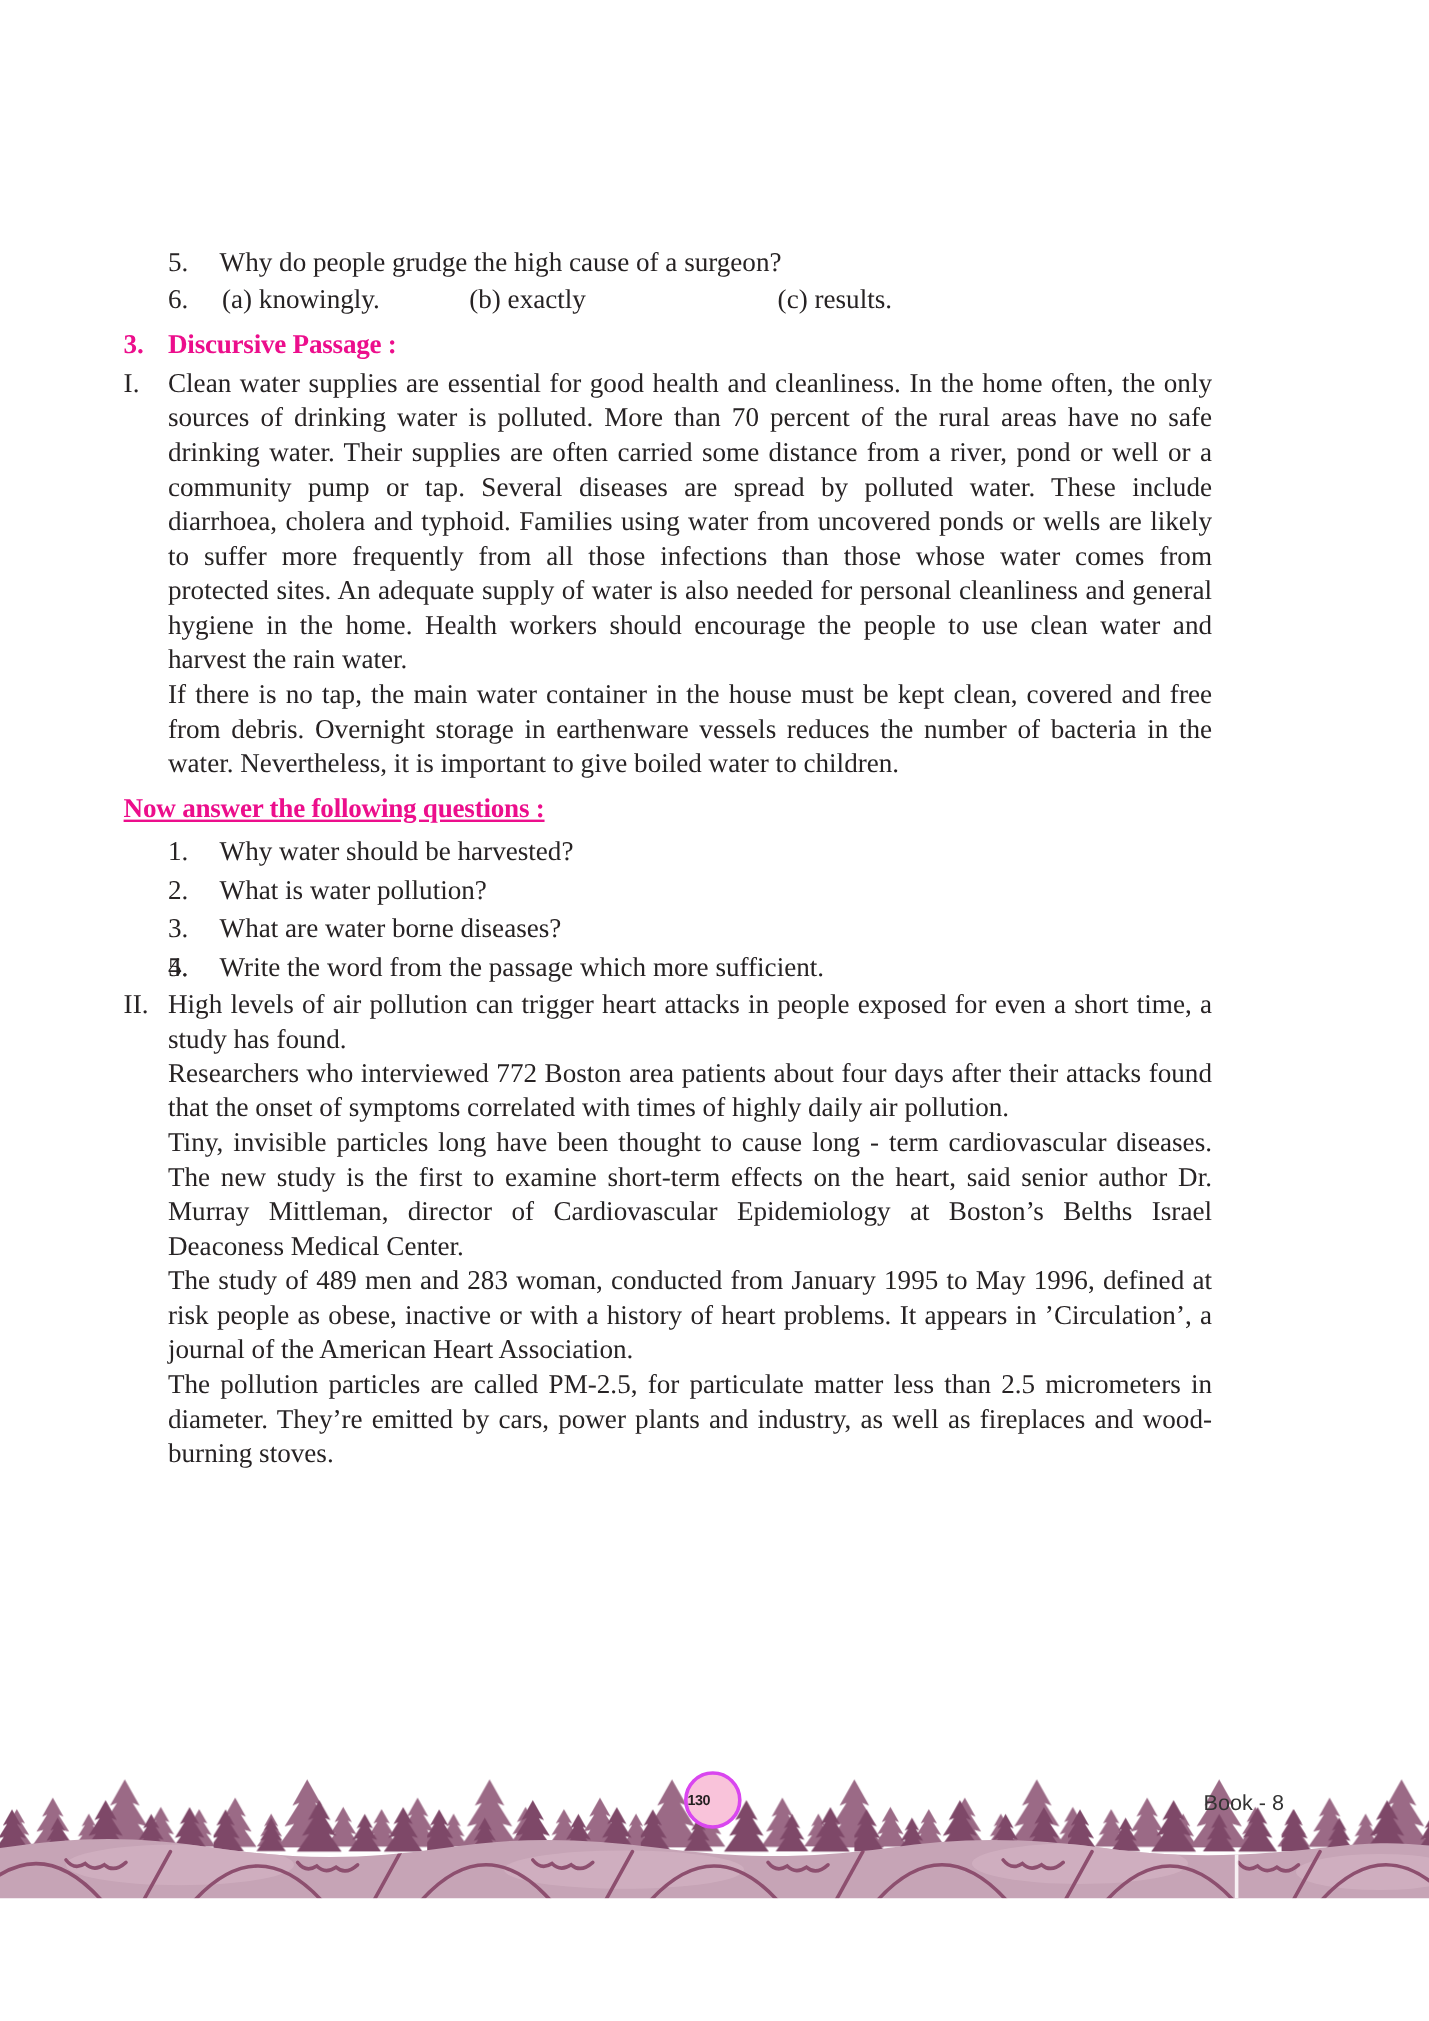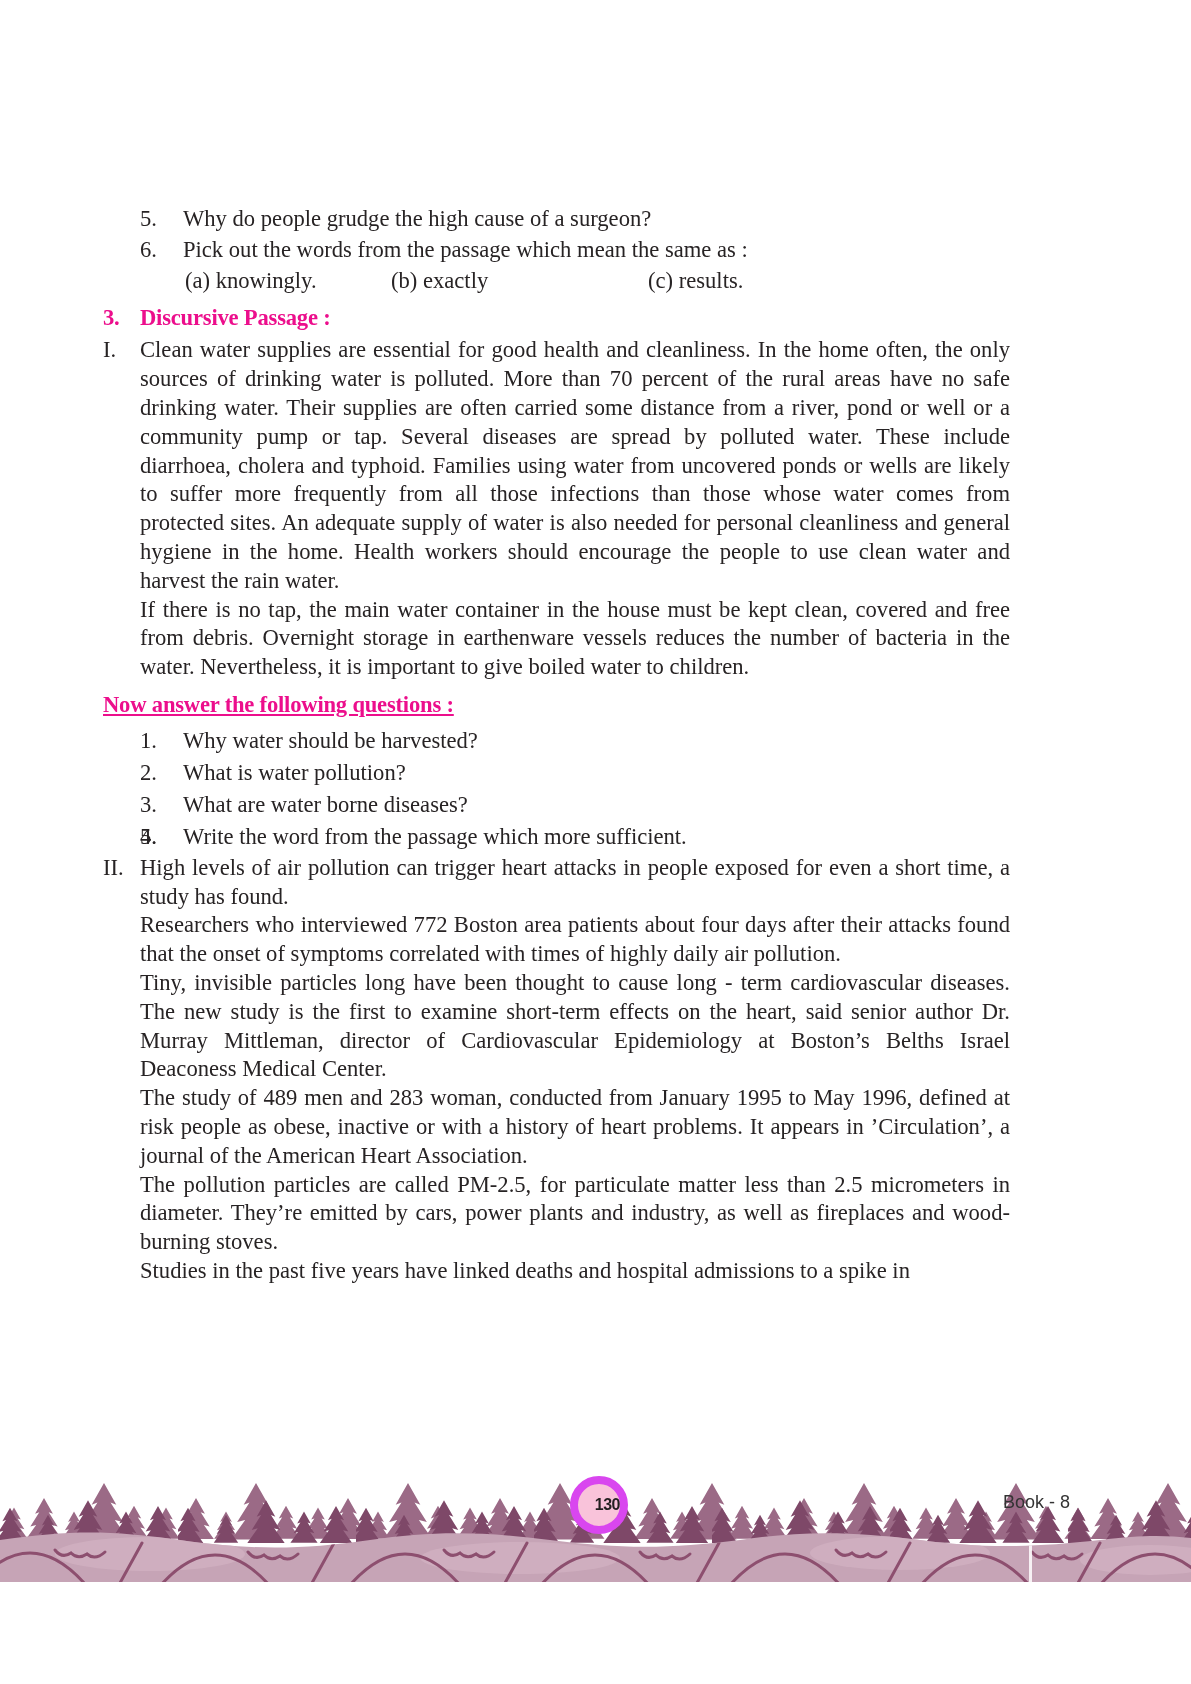--- a/index.html
+++ b/index.html
@@ -78,28 +78,28 @@
     width:1191px;
     height:130px;
   }
   .page-badge{
     position:absolute;
     left:570px;
     top:1476px;
     width:42px;
     height:42px;
     background:#f9c3da;
-    border:8px solid #d946ef;
+    border:3px solid #d946ef;
     border-radius:50%;
     display:flex;
     align-items:center;
-    justify-content:flex-end;
+    justify-content:flex-start;
     font-family:"Liberation Sans", sans-serif;
     font-weight:bold;
-    font-size:16px;
+    font-size:12px;
     color:#231f20;
     letter-spacing:-0.5px;
     z-index:3;
   }
   .book-label{
     position:absolute;
     left:1003px;
     top:1492px;
     font-family:"Liberation Sans", sans-serif;
     font-size:18px;
@@ -113,21 +113,20 @@
 <div class="page">
 
   <div class="content">
 
     <div class="qrow">
       <span class="qnum">5.</span>
       <span>Why do people grudge the high cause of a surgeon?</span>
     </div>
     <div class="qrow">
       <span class="qnum">6.</span>
-      <span>Pick out the words from the passage which mean the same as :</span>
     </div>
     <div class="options-row">
       <span class="opt-a">(a) knowingly.</span>
       <span class="opt-b">(b) exactly</span>
       <span class="opt-c">(c) results.</span>
     </div>
 
     <div class="section-head">
       <span class="section-num">3.</span>
       <span>Discursive Passage :</span>
@@ -166,21 +165,20 @@
     </div>
 
     <div class="passage-block">
       <span class="passage-marker">II.</span>
       <div class="passage-text">
         <p>High levels of air pollution can trigger heart attacks in people exposed for even a short time, a study has found.</p>
         <p>Researchers who interviewed 772 Boston area patients about four days after their attacks found that the onset of symptoms correlated with times of highly daily air pollution.</p>
         <p>Tiny, invisible particles long have been thought to cause long - term cardiovascular diseases. The new study is the first to examine short-term effects on the heart, said senior author Dr. Murray Mittleman, director of Cardiovascular Epidemiology at Boston’s Belths Israel Deaconess Medical Center.</p>
         <p>The study of 489 men and 283 woman, conducted from January 1995 to May 1996, defined at risk people as obese, inactive or with a history of heart problems. It appears in ’Circulation’, a journal of the American Heart Association.</p>
         <p>The pollution particles are called PM-2.5, for particulate matter less than 2.5 micrometers in diameter. They’re emitted by cars, power plants and industry, as well as fireplaces and wood- burning stoves.</p>
-        <p>Studies in the past five years have linked deaths and hospital admissions to a spike in</p>
       </div>
     </div>
 
   </div>
 
   <svg class="footer-art" viewBox="0 0 1191 130" preserveAspectRatio="none" aria-hidden="true">
     <defs>
       <path id="fir" d="M0 -38 L8.5 -23 L4.5 -24.5 L13 -11 L7.5 -12.5 L17 1 L-17 1 L-7.5 -12.5 L-13 -11 L-4.5 -24.5 L-8.5 -23 Z"></path>
       <path id="hillsPath" d="M0 88 C 70 78 110 78 180 88 C 250 98 300 98 370 88 C 430 79 480 79 550 88 C 620 97 670 97 740 88 C 800 79 850 79 920 88 C 980 96 1030 96 1100 88 C 1140 83 1165 83 1191 86 L1191 130 L0 130 Z"></path>
       <clipPath id="hillsClip">

